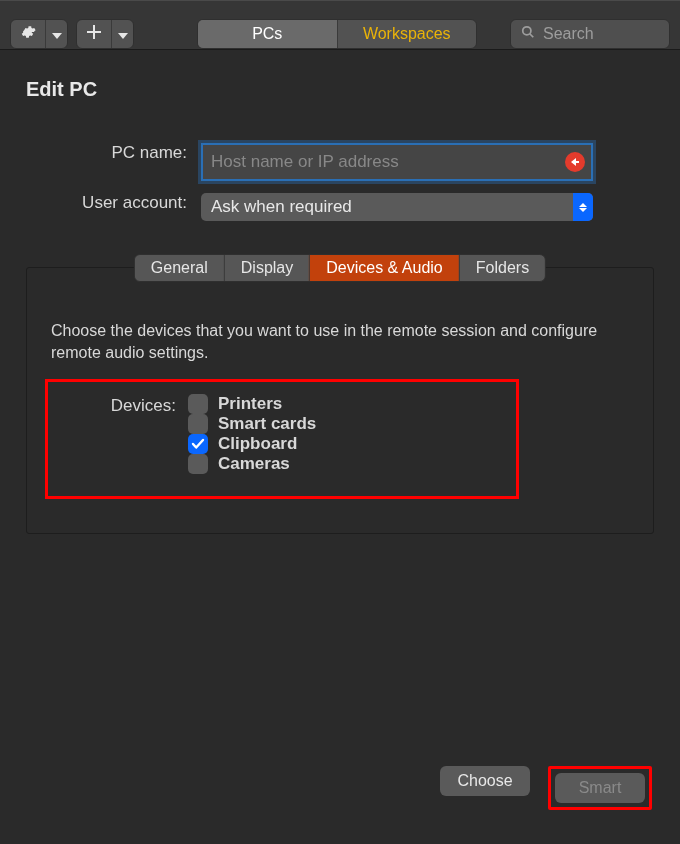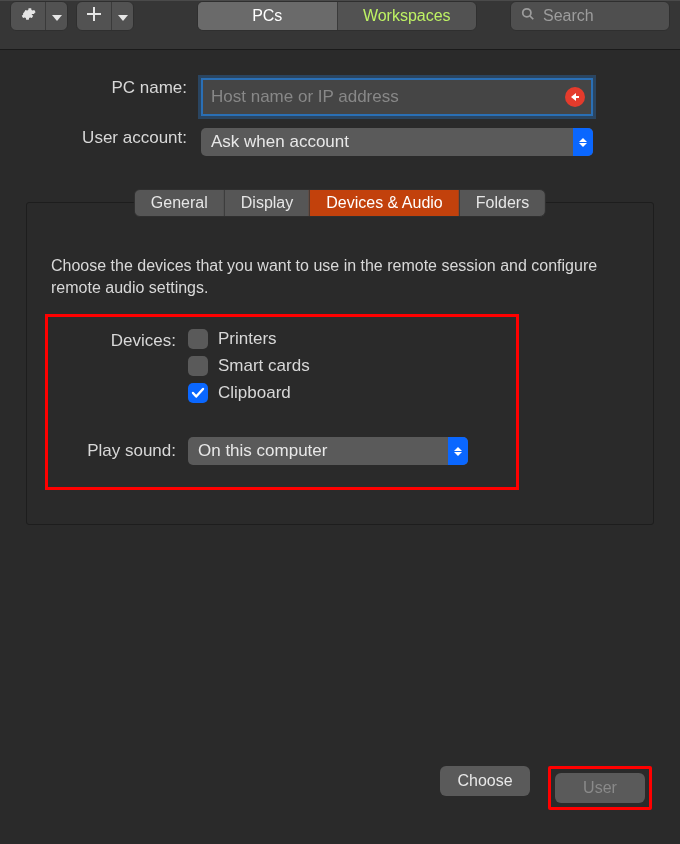--- a/index.html
+++ b/index.html
@@ -12,21 +12,21 @@
     overflow: hidden;
   }
 
   
   .toolbar {
     height: 50px;
     background: #363636;
     border-top: 1px solid #4a4a4a;
     border-bottom: 1px solid #1a1a1a;
     display: flex;
-    align-items: flex-start;
+    align-items: flex-end;
     padding: 0 10px 0 10px;
     gap: 8px;
   }
   .toolbar .btn-group {
     display: flex;
     align-items: center;
     background: #525252;
     border: 1px solid #2f2f2f;
     border-radius: 6px;
     height: 30px;
@@ -49,21 +49,21 @@
     border-radius: 6px;
     height: 30px;
     overflow: hidden;
     width: 280px;
   }
   .toolbar .tab-switch .tab {
     flex: 1;
     display: flex;
     align-items: center;
     justify-content: center;
-    color: #bef264;
+    color: #eab308;
     font-size: 16px;
   }
   .toolbar .tab-switch .tab + .tab { border-left: 1px solid #3a3a3a; }
   .toolbar .tab-switch .tab.active { background: #6a6a6a; color: #fff; }
   .toolbar .search {
     margin-left: auto;
     background: #4f4f4f;
     border: 1px solid #2f2f2f;
     border-radius: 6px;
     height: 30px;
@@ -231,21 +231,21 @@
   .hb-row > label.lead {
     width: 130px;
     text-align: right;
     padding-right: 12px;
     padding-top: 2px;
     font-size: 17px;
   }
   .check-list {
     display: flex;
     flex-direction: column;
-    gap: 7px;
+    font-weight: bold;
   }
   .check-item {
     display: flex;
     align-items: center;
     gap: 10px;
     font-size: 17px;
   }
   .cbox {
     width: 20px; height: 20px;
     border-radius: 5px;
@@ -343,37 +343,38 @@
           <circle cx="10" cy="10" r="7"></circle>
           <line x1="21" y1="21" x2="15" y2="15"></line>
         </svg>
     </span>
     <input type="text" placeholder="Search" style="">
   </div>
 </div>
 
 <div class="sheet">
 
+  <h1 class="page-title">Edit PC</h1>
 
   <div class="form-row">
     <label>PC name:</label>
     <div class="text-field">
       <input type="text" placeholder="Host name or IP address" style="">
       <span class="err-badge">
         <svg width="12" height="12" viewBox="0 0 12 12">
             <path d="M7 2L2 6l5 4V7h3V5H7z" fill="#fff"></path>
           </svg>
       </span>
     </div>
   </div>
 
   <div class="form-row">
     <label>User account:</label>
     <div class="select-field">
-      <span>Ask when account</span>
+      <span>Ask when required</span>
       <span class="stepper"></span>
     </div>
   </div>
 
   <div class="settings-box">
 
     <div class="sub-tabs">
       <div class="stab">General</div>
       <div class="stab">Display</div>
       <div class="stab active">Devices &amp; Audio</div>
@@ -401,35 +402,32 @@
           <div class="check-item">
             <span class="cbox checked">
               <svg width="14" height="14" viewBox="0 0 14 14">
                   <path d="M2 7l3.2 3.5L12 3" stroke="#fff" stroke-width="2.4" fill="none" stroke-linecap="round" stroke-linejoin="round"></path>
                 </svg>
             </span>
             <span>Clipboard</span>
           </div>
 
 
+          <div class="check-item">
+            <span class="cbox"></span>
+            <span>Cameras</span>
+          </div>
 
         </div>
       </div>
 
-      <div class="hb-row sound">
-        <label class="lead">Play sound:</label>
-        <div class="select-field">
-          <span>On this computer</span>
-          <span class="stepper"></span>
-        </div>
-      </div>
 
     </div>
   </div>
 
   <div class="footer">
     <div class="push-btn">Choose</div>
     <div class="save-wrap">
-      <div class="push-btn disabled">User</div>
+      <div class="push-btn disabled">Smart</div>
     </div>
   </div>
 
 </div>
 
 </body></html>

